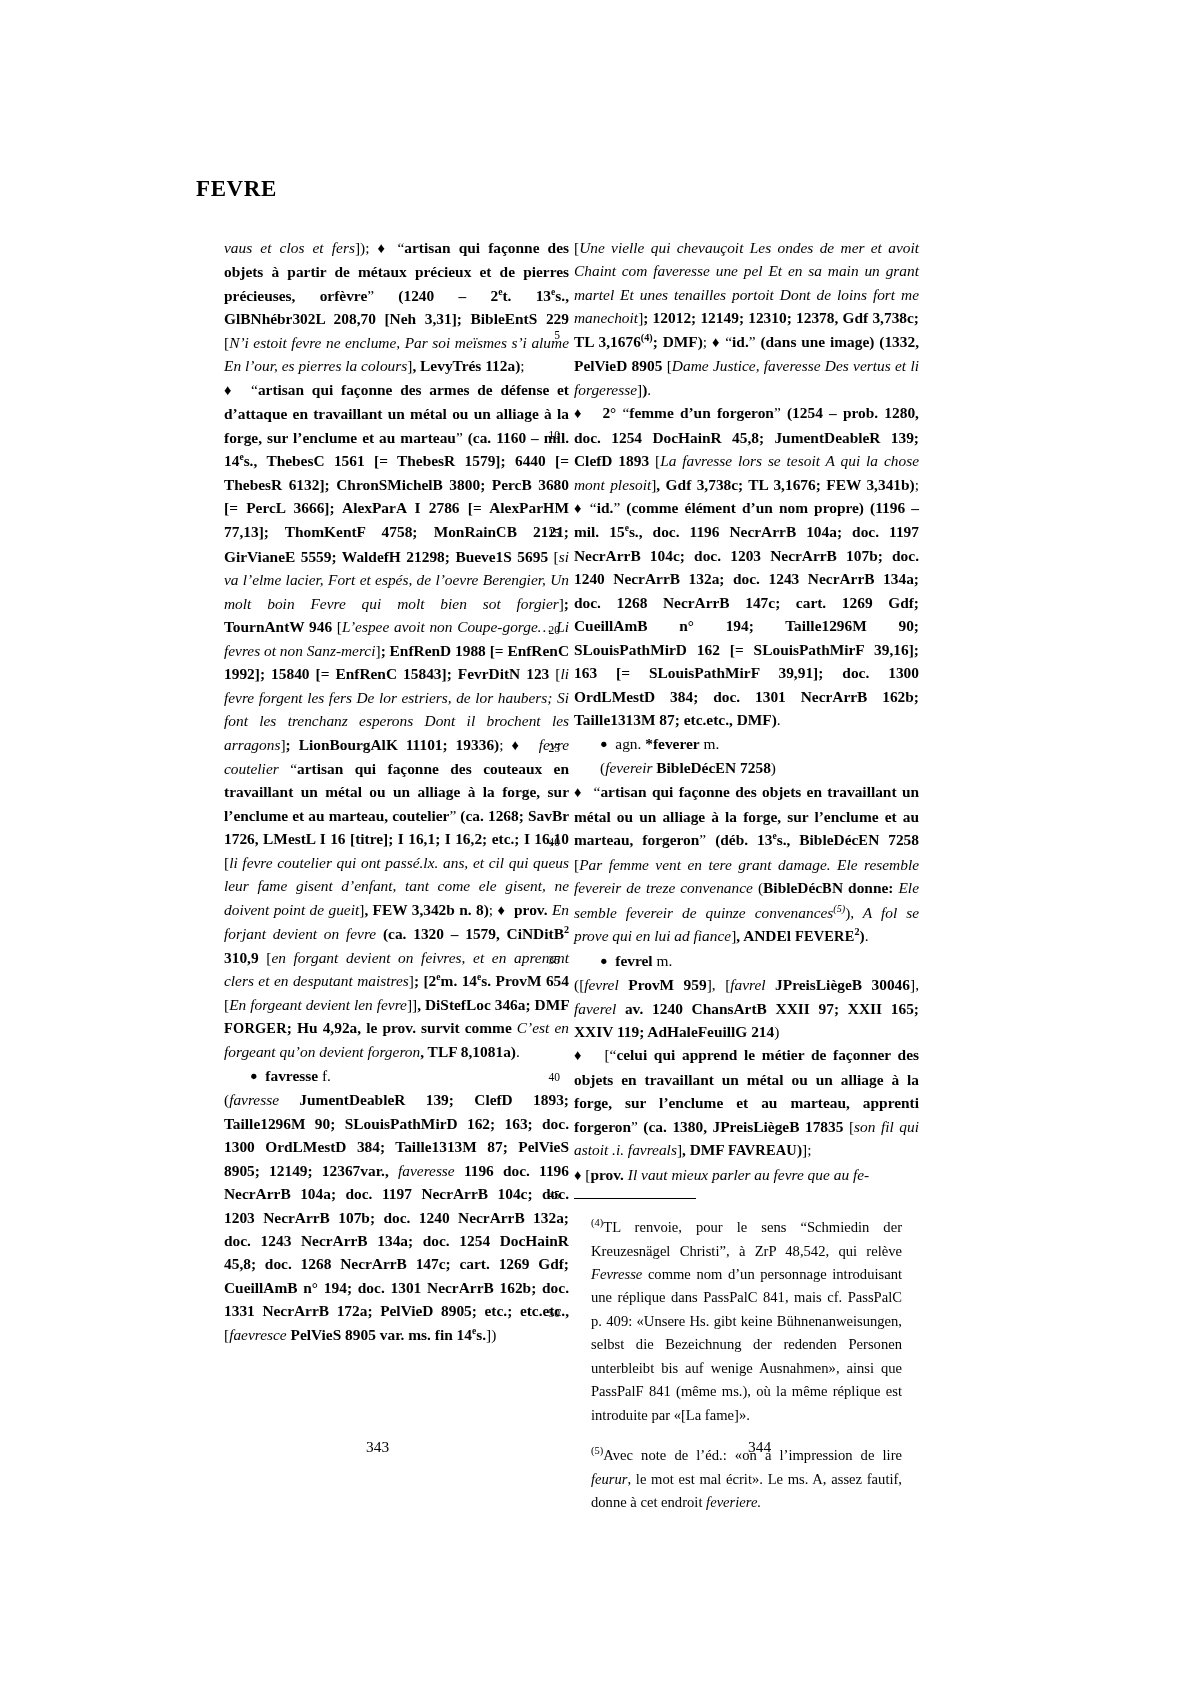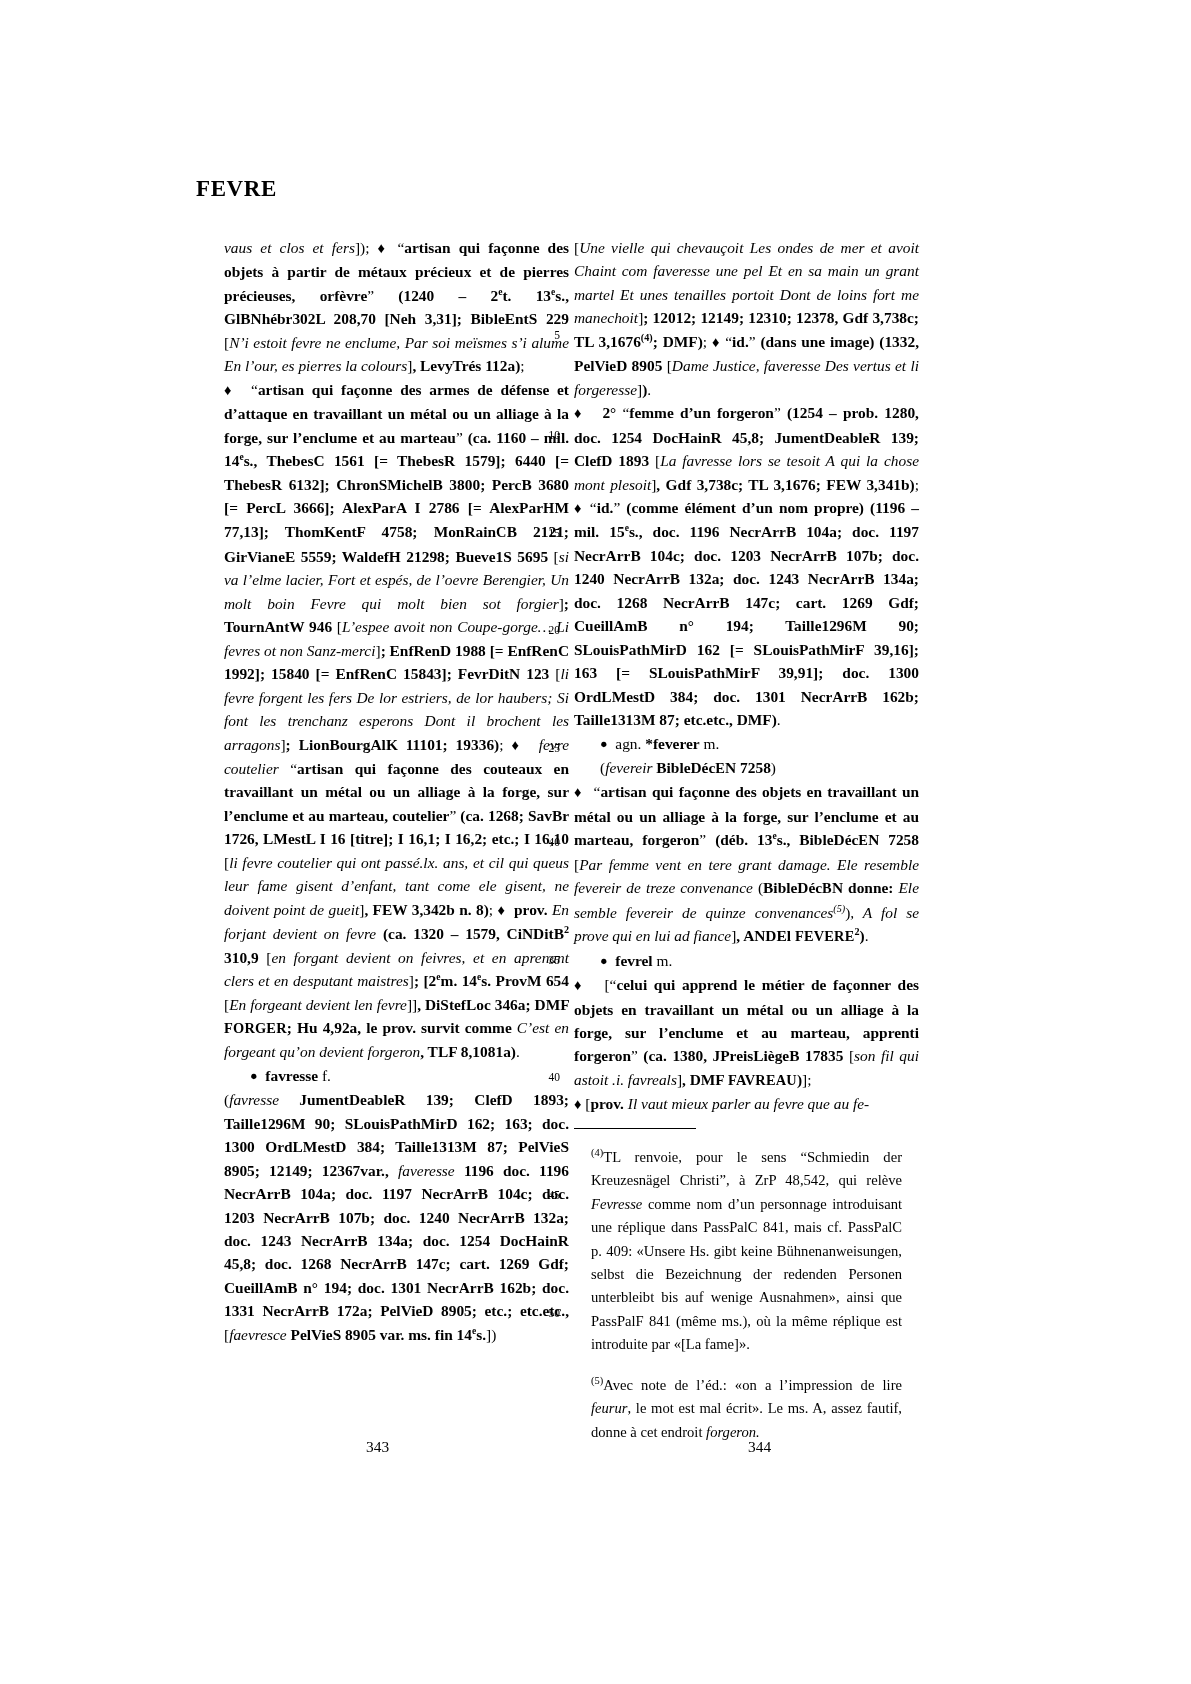--- a/index.html
+++ b/index.html
@@ -142,30 +142,31 @@
       <p><span class="diamond"></span>&nbsp;&nbsp; <b>2°</b> “<b>femme d’un forgeron</b>” <b>(1254 – prob. 1280, doc. 1254 DocHainR 45,8; JumentDeableR 139; ClefD 1893</b> [<i>La favresse lors se tesoit A qui la chose mont plesoit</i>]<b>, Gdf 3,738c; TL 3,1676; FEW 3,341b)</b>; <span class="diamond"></span> “<b>id.</b>” <b>(comme élément d’un nom propre) (1196 – mil. 15<span class="sup-e">e</span>s., doc. 1196 NecrArrB 104a; doc. 1197 NecrArrB 104c; doc. 1203 NecrArrB 107b; doc. 1240 NecrArrB 132a; doc. 1243 NecrArrB 134a; doc. 1268 NecrArrB 147c; cart. 1269 Gdf; CueillAmB n° 194; Taille1296M 90; SLouisPathMirD 162 [= SLouisPathMirF 39,16]; 163 [= SLouisPathMirF 39,91]; doc. 1300 OrdLMestD 384; doc. 1301 NecrArrB 162b; Taille1313M 87; etc.etc., DMF)</b>.</p>
 
       <p class="indent-dot"><span class="bullet-dot"></span>&nbsp; agn. <b>*feverer</b> m.</p>
 
       <p class="indent-dot">(<i>fevereir</i> <b>BibleDéc<span class="sc">E</span>N 7258</b>)</p>
 
       <p><span class="diamond"></span>&nbsp; “<b>artisan qui façonne des objets en travaillant un métal ou un alliage à la forge, sur l’enclume et au marteau, forgeron</b>” <b>(déb. 13<span class="sup-e">e</span>s., BibleDéc<span class="sc">E</span>N 7258</b> [<i>Par femme vent en tere grant damage. Ele resemble fevereir de treze convenance</i> (<b>BibleDéc<span class="sc">B</span>N donne:</b> <i>Ele semble fevereir de quinze convenances<sup>(5)</sup></i>)<i>, A fol se prove qui en lui ad fiance</i>]<b>, ANDEl <span class="sc">FEVERE</span><sup>2</sup>)</b>.</p>
 
       <p class="indent-dot"><span class="bullet-dot"></span>&nbsp; <b>fevrel</b> m.</p>
 
+      <p>([<i>fevrel</i> <b>ProvM 959</b>], [<i>favrel</i> <b>JPreisLiègeB 30046</b>], <i>faverel</i> <b>av. 1240 ChansArtB XXII 97; XXII 165; XXIV 119; AdHaleFeuillG 214</b>)</p>
 
       <p><span class="diamond"></span>&nbsp;&nbsp; [“<b>celui qui apprend le métier de façonner des objets en travaillant un métal ou un alliage à la forge, sur l’enclume et au marteau, apprenti forgeron</b>” <b>(ca. 1380, JPreisLiègeB 17835</b> [<i>son fil qui astoit .i. favreals</i>]<b>, DMF <span class="sc">FAVREAU</span>)</b>];</p>
 
       <p><span class="diamond"></span> [<b>prov.</b> <i>Il vaut mieux parler au fevre que au fe-</i></p>
 
       <hr class="fn-rule">
 
       <div class="footnotes">
         <p><span class="fn-mark">(4)</span>TL renvoie, pour le sens “Schmiedin der Kreuzesnägel Christi”, à ZrP 48,542, qui relève <i>Fevresse</i> comme nom d’un personnage introduisant une réplique dans PassPalC 841, mais cf. PassPalC p. 409: «Unsere Hs. gibt keine Bühnenanweisungen, selbst die Bezeichnung der redenden Personen unterbleibt bis auf wenige Ausnahmen», ainsi que PassPalF 841 (même ms.), où la même réplique est introduite par «[La fame]».</p>
-        <p><span class="fn-mark">(5)</span>Avec note de l’éd.: «on a l’impression de lire <i>feurur</i>, le mot est mal écrit». Le ms. A, assez fautif, donne à cet endroit <i>forgeron.</i></p>
+        <p><span class="fn-mark">(5)</span>Avec note de l’éd.: «on a l’impression de lire <i>feurur</i>, le mot est mal écrit». Le ms. A, assez fautif, donne à cet endroit <i>feveriere.</i></p>
       </div>
 
     </div>
   </div>
 
   <div class="lineno-layer">
     <div class="lineno ln-right" style="top:93px">5</div>
     <div class="lineno ln-right" style="top:193px">10</div>
     <div class="lineno ln-right" style="top:291px">15</div>
     <div class="lineno ln-right" style="top:388px">20</div>

